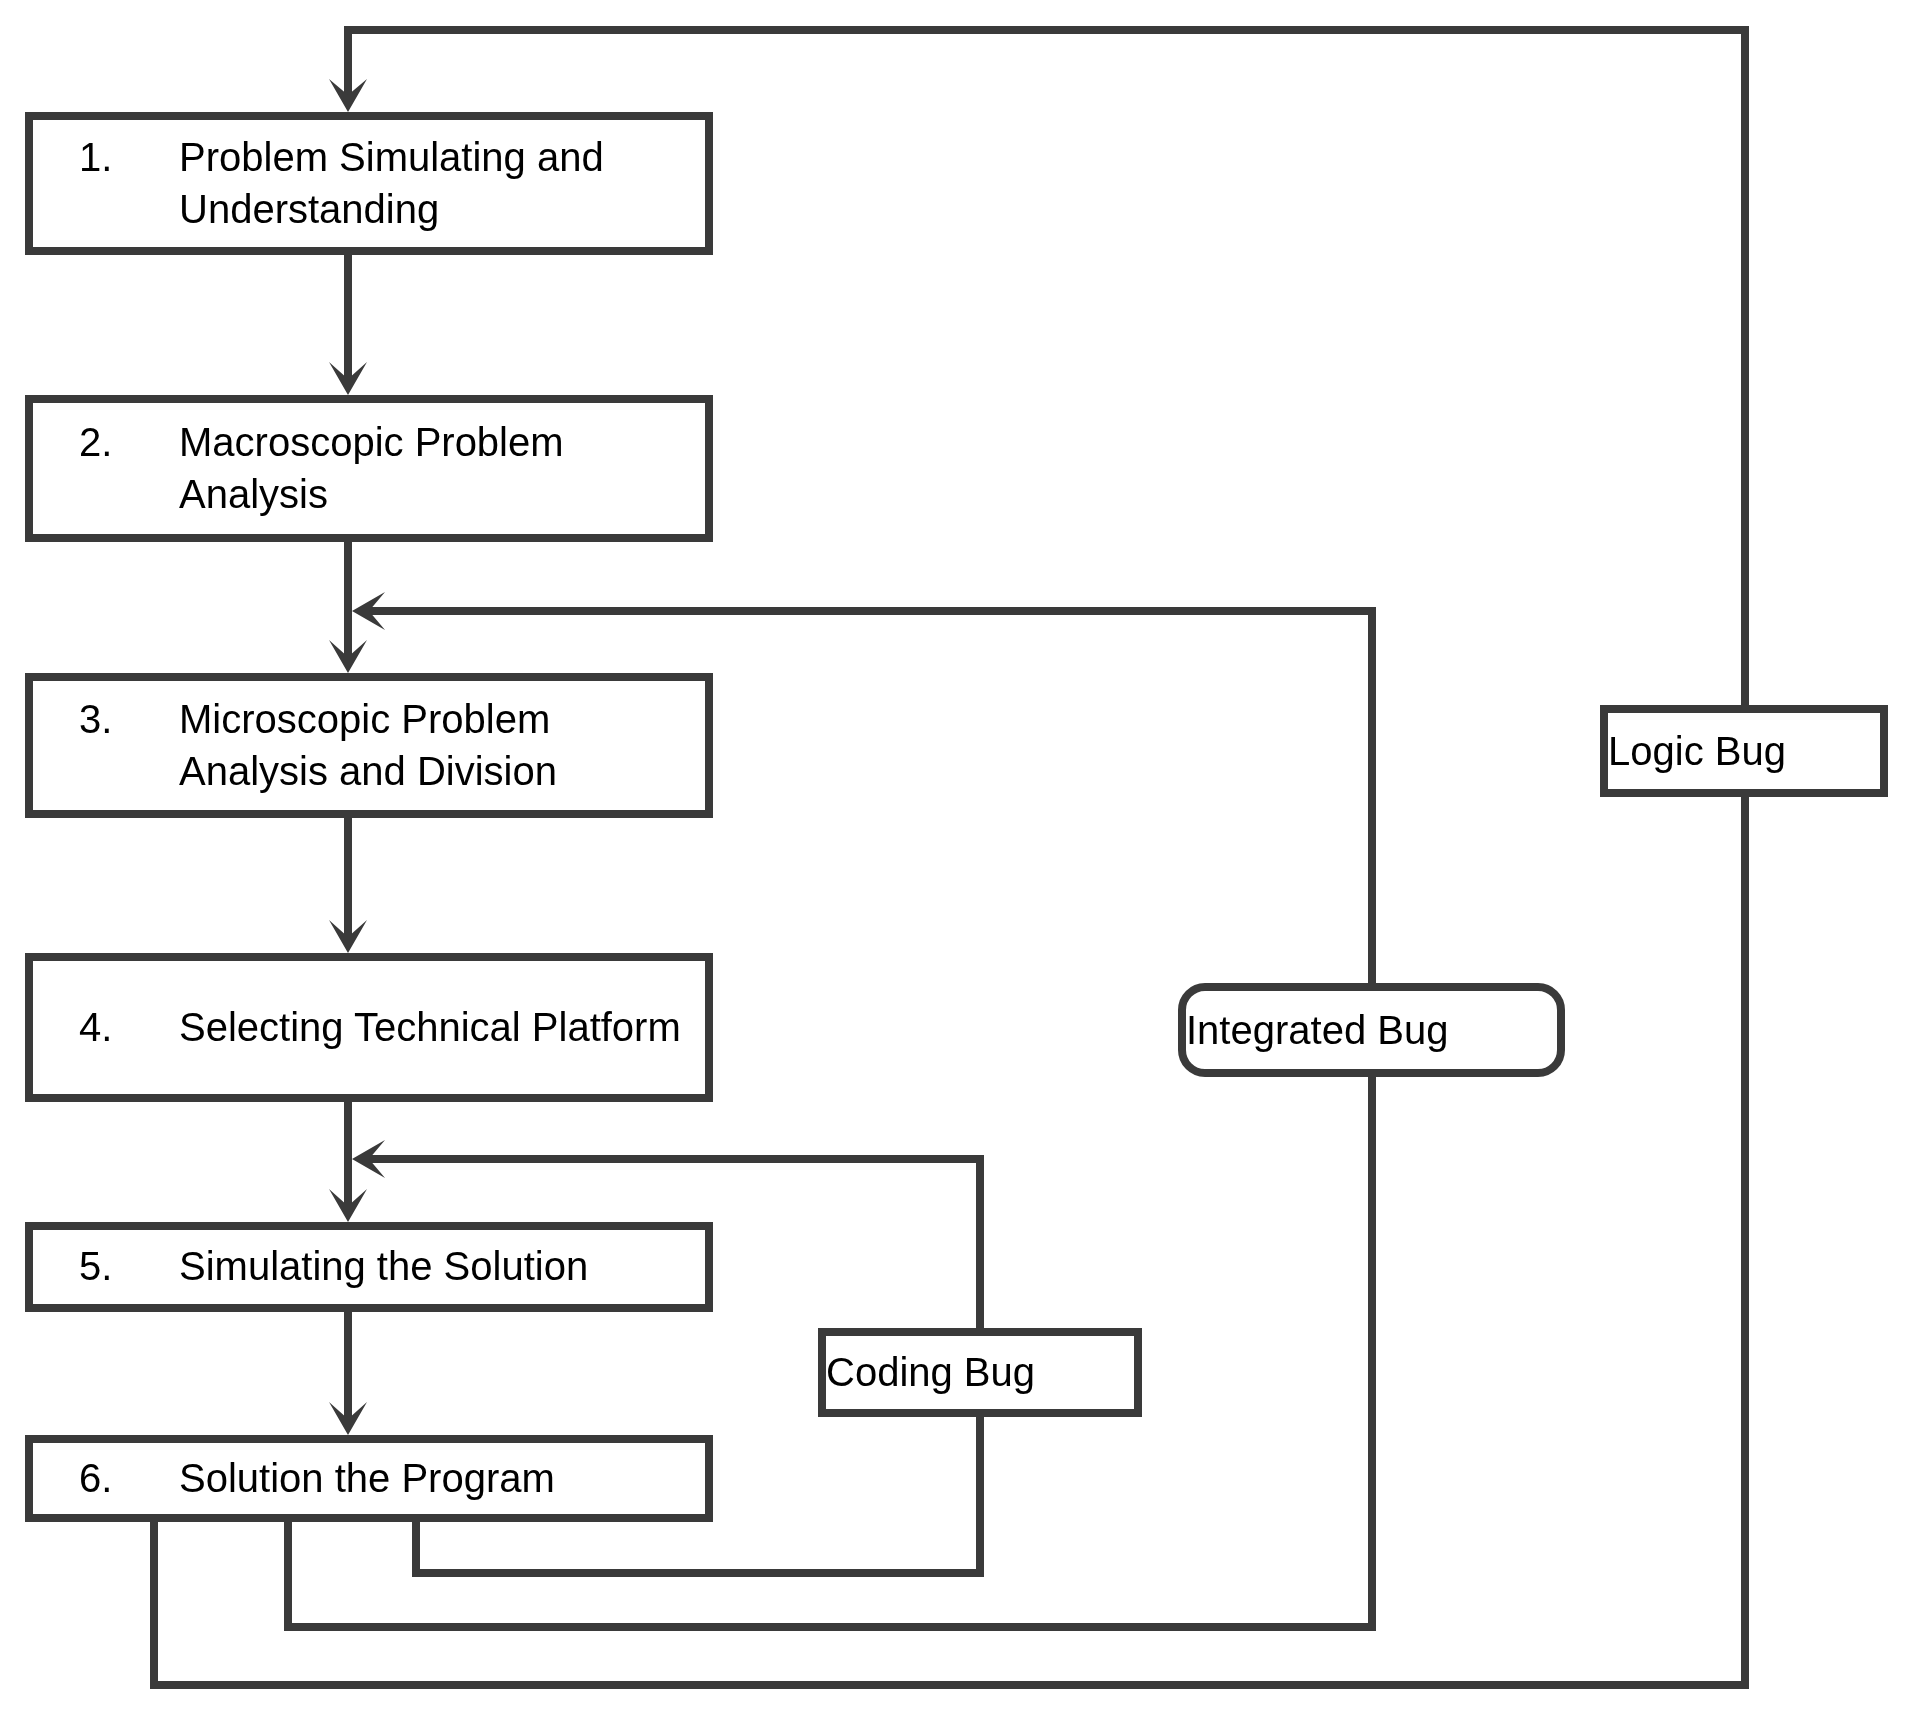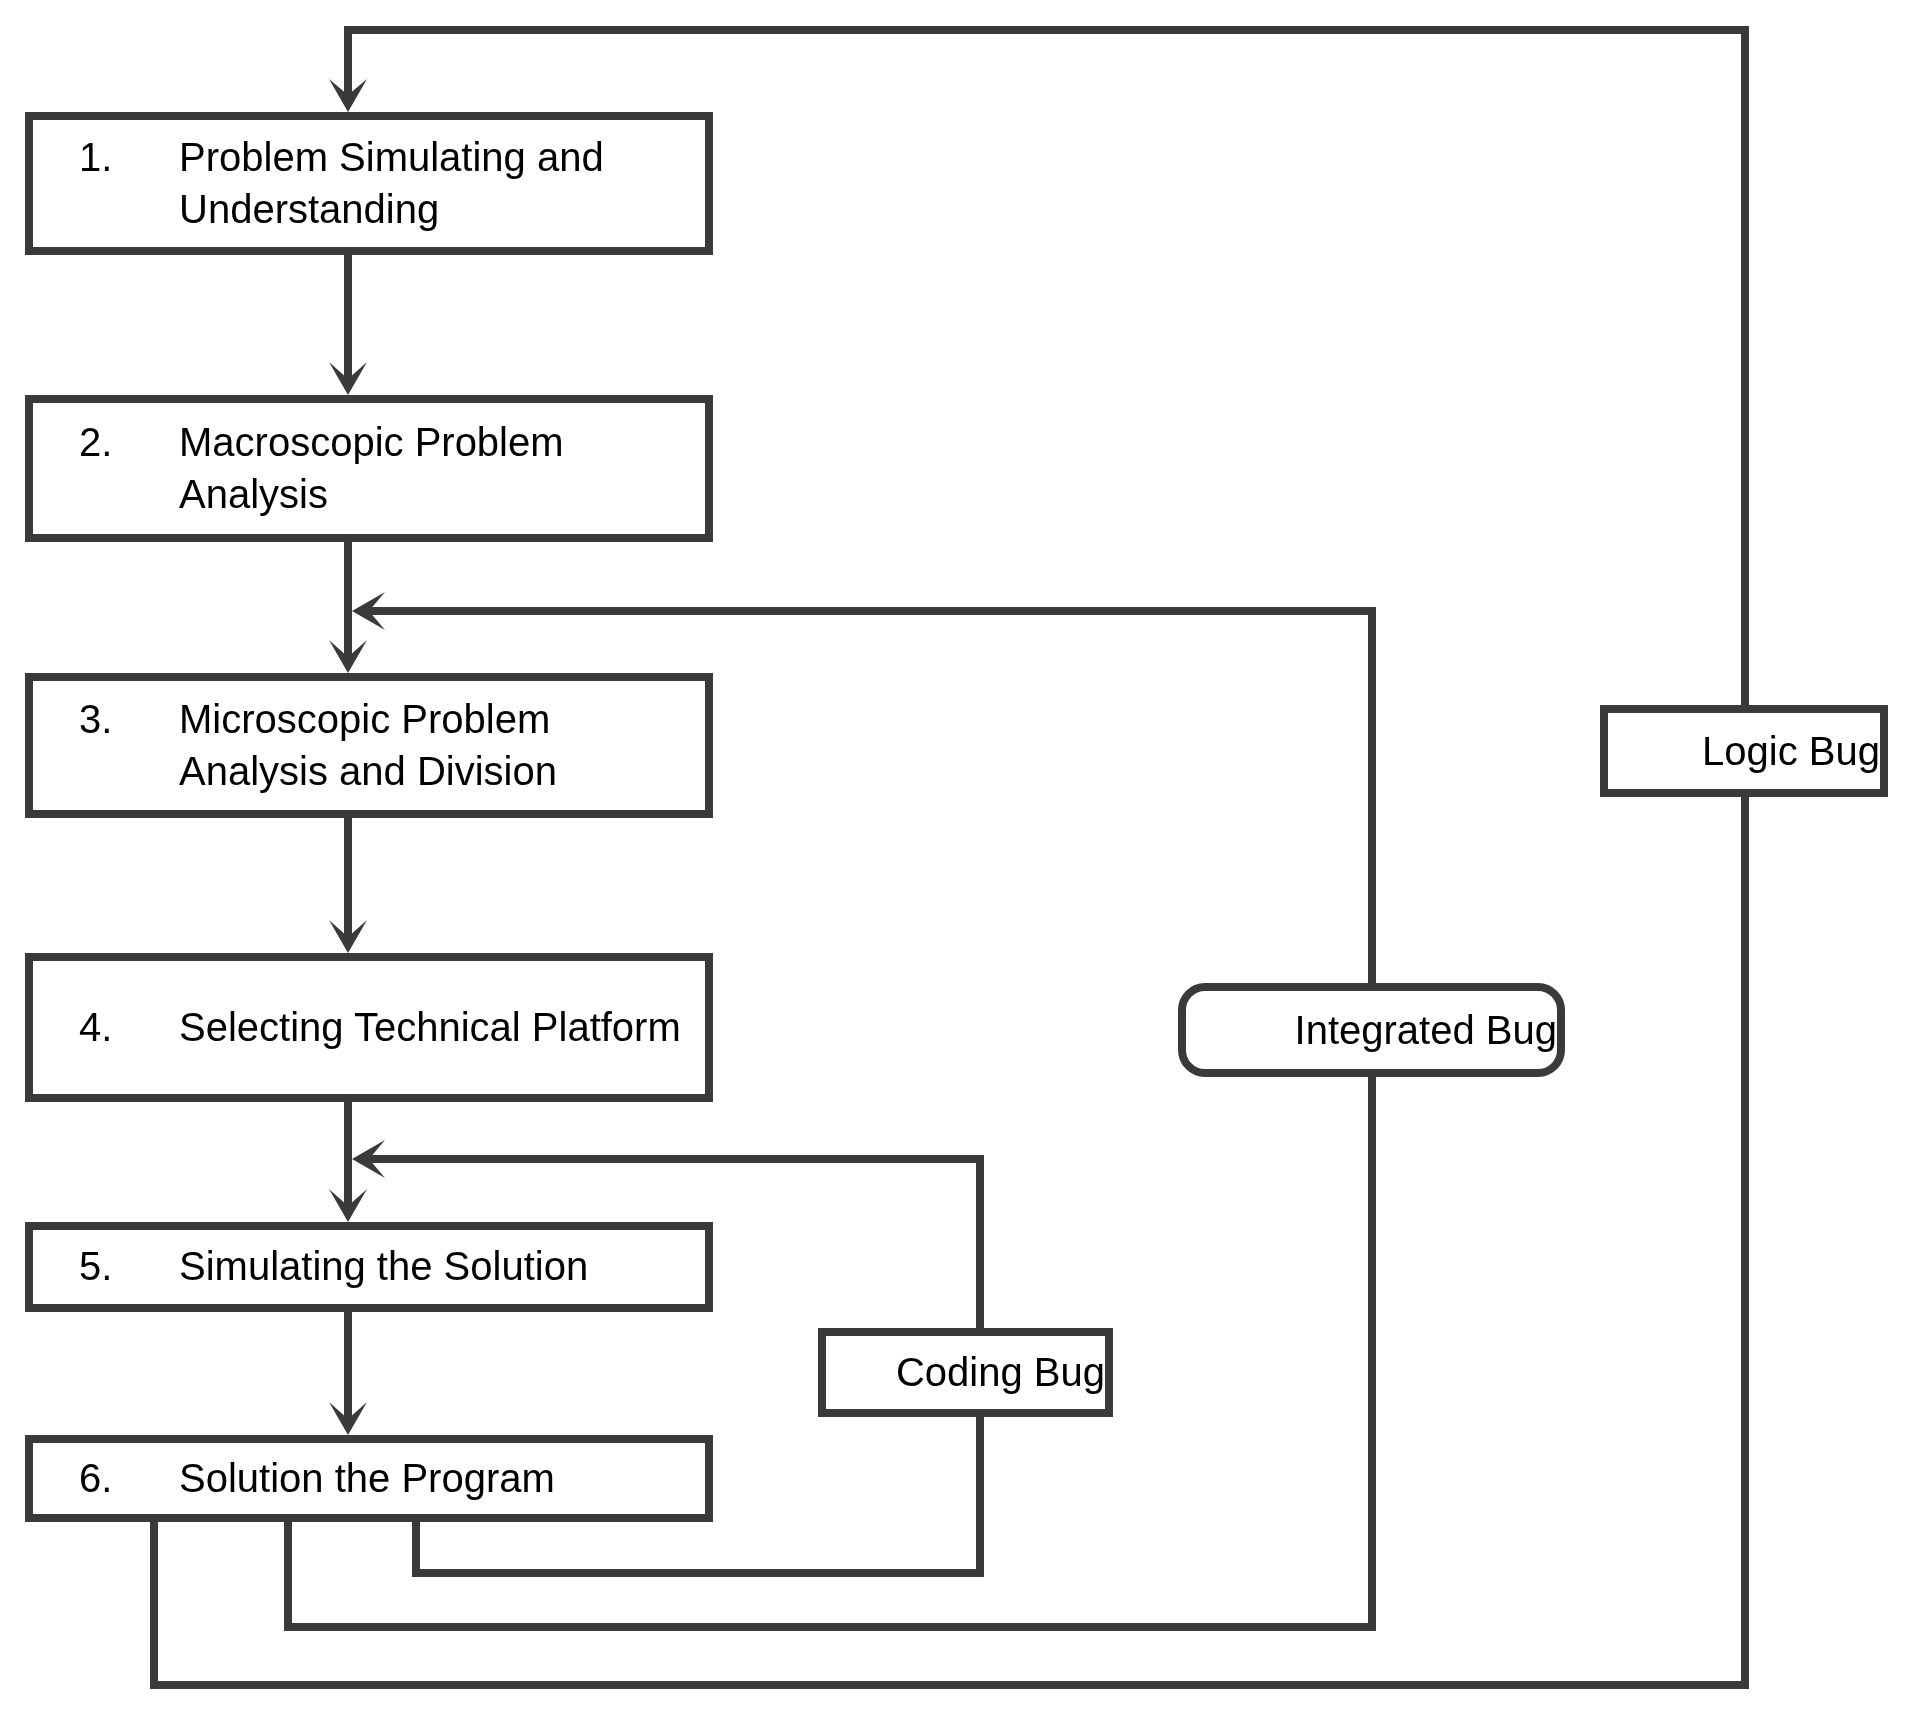--- a/index.html
+++ b/index.html
@@ -33,35 +33,35 @@
   .pbox .row{display:flex;align-items:flex-start;width:100%;}
   .pbox .num{flex:0 0 100px;font-size:40px;line-height:1.28;}
   .pbox .label{flex:1;font-size:40px;line-height:1.28;max-width:510px;}
 
   .bugbox{
     position:absolute;
     box-sizing:border-box;
     border:8px solid var(--line);
     background:var(--box-fill);
     z-index:2;
-    display:flex;align-items:center;justify-content:flex-end;
+    display:flex;align-items:center;justify-content:flex-start;
     font-size:40px;
     white-space:nowrap;
   }
 
   #box-1{top:112px;height:143px;}
   #box-2{top:395px;height:147px;}
   #box-3{top:673px;height:145px;}
   #box-4{top:953px;height:149px;}
   #box-5{top:1222px;height:90px;}
   #box-6{top:1435px;height:87px;}
 
   #bug-logic{left:1600px;top:705px;width:288px;height:92px;}
   #bug-integrated{left:1178px;top:983px;width:387px;height:94px;border-radius:27px;}
-  #bug-coding{left:818px;top:1328px;width:295px;height:89px;}
+  #bug-coding{left:818px;top:1328px;width:324px;height:89px;}
 </style>
 </head>
 <body>
 
 <div class="stage">
 
   <svg class="connectors" width="1908" height="1715" viewBox="0 0 1908 1715">
 
     <path d="M154,1520 L154,1685 L1745,1685 L1745,30 L348,30 L348,96"></path>
     <polygon points="348,112 329,79 348,95 367,79"></polygon>

